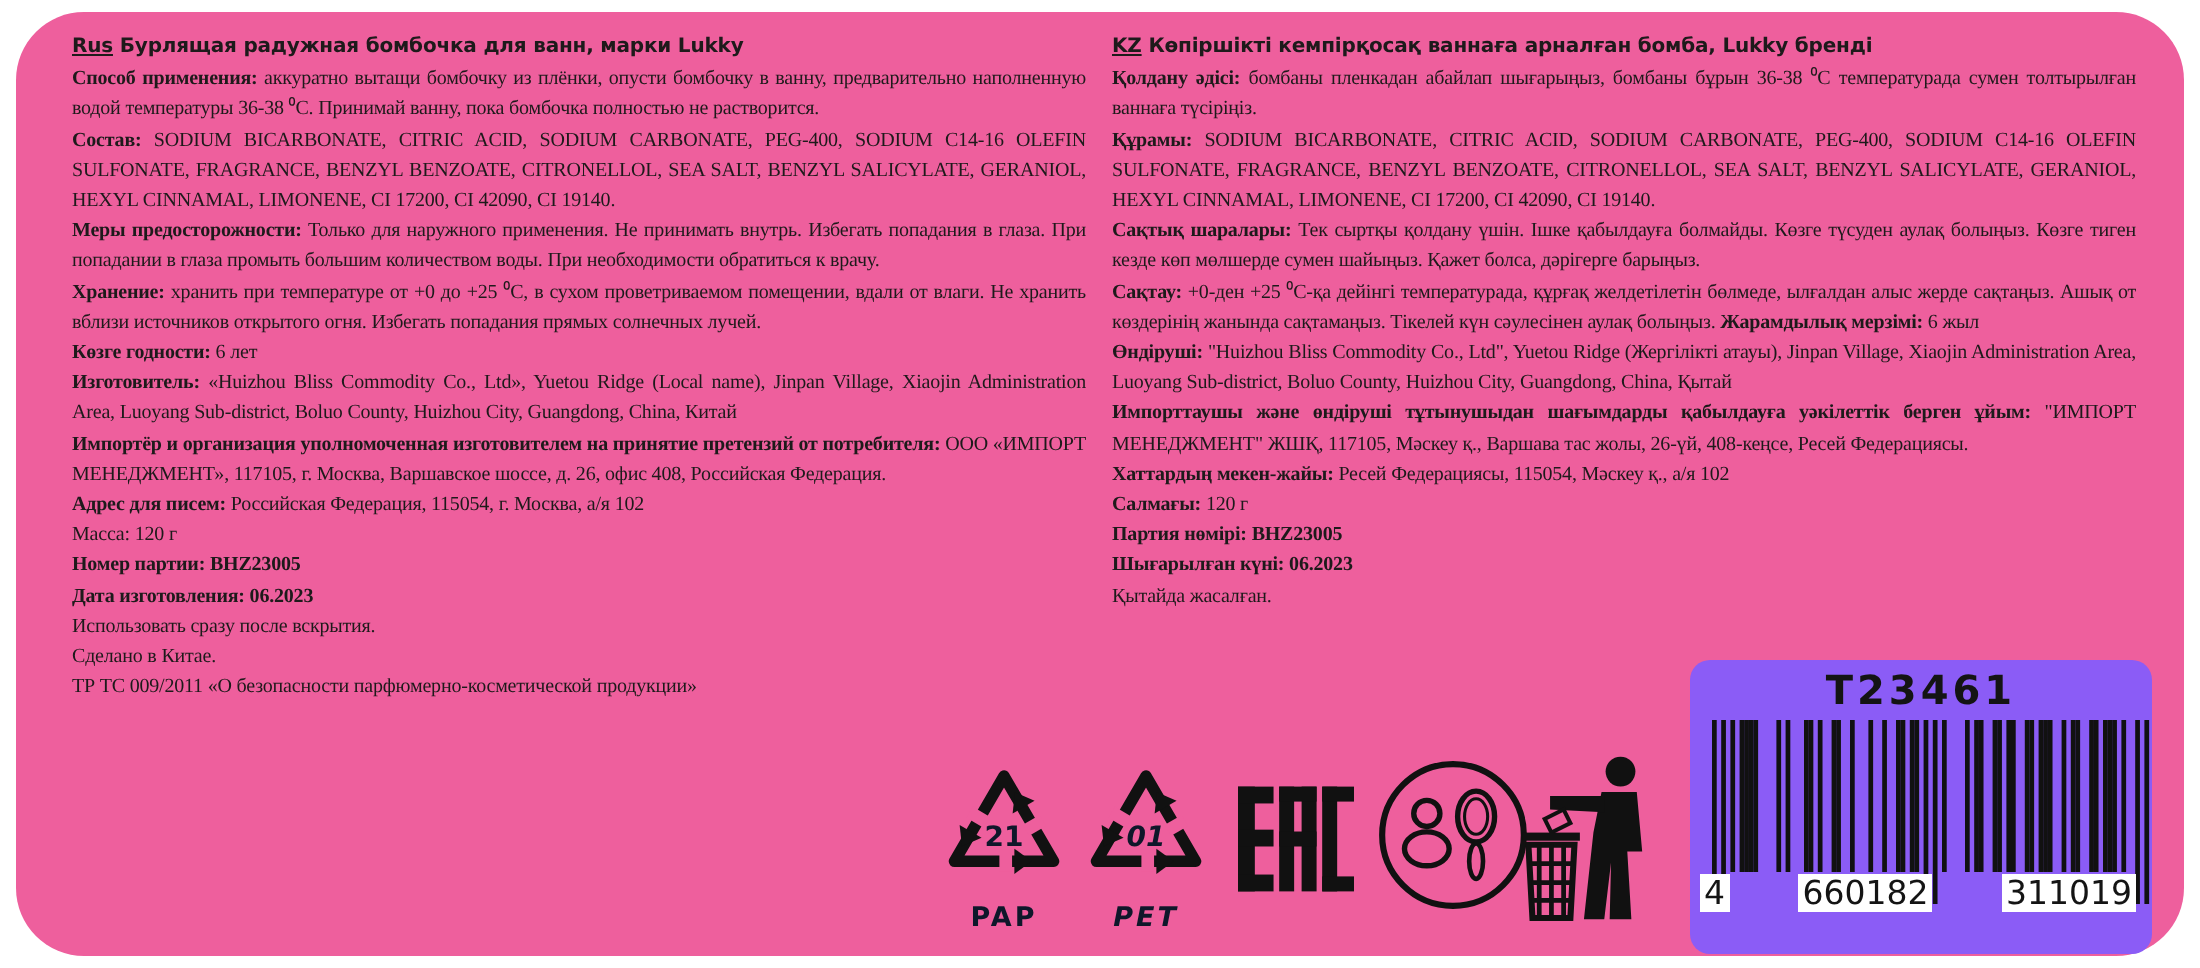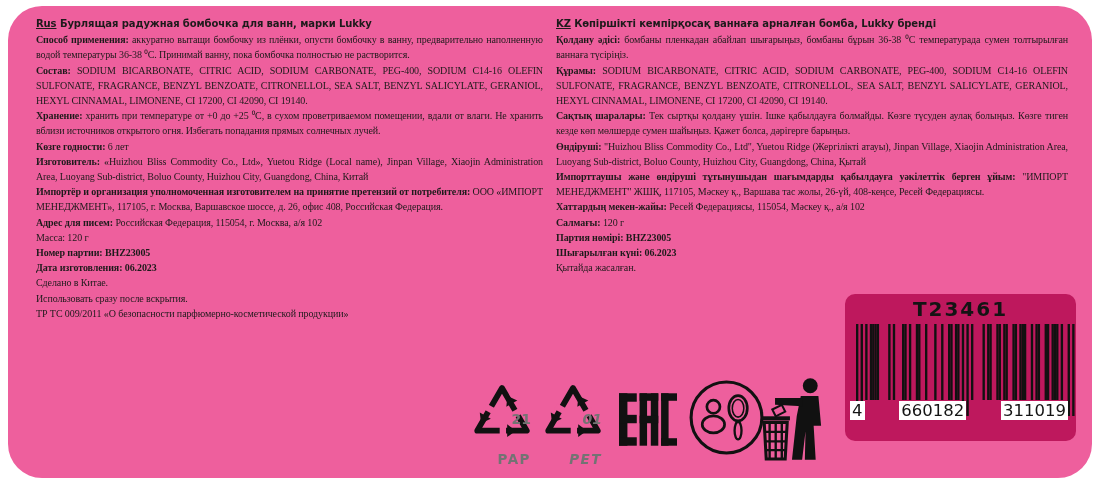--- a/index.html
+++ b/index.html
@@ -20,30 +20,30 @@
     text-align:justify;letter-spacing:-0.1px;color:var(--ink);
   }
   .col-rus{left:36px;width:507px;}
   .col-kz{left:556px;width:512px;}
   .para{margin:0;font-family:Liberation Serif, serif;}
   .para.b{font-weight:bold;}
   .lbl{font-weight:bold;}
   .title{font-weight:bold;margin:0 0 1px 0;text-align:left;}
   .u{text-decoration:underline;}
   
-  .ric{position:absolute;width:58px;text-align:right;color:#737373;}
+  .ric{position:absolute;width:58px;text-align:center;color:#0f172a;}
   .ric svg{display:block;margin:0 auto;}
   .ric-num{position:absolute;top:27px;left:0;right:0;font-weight:bold;font-size:14px;letter-spacing:0;}
   .ric-mat{margin-top:14px;font-weight:bold;font-size:13.5px;letter-spacing:1.5px;}
   .badge{position:absolute;}
   .sr{position:absolute;width:1px;height:1px;overflow:hidden;clip-path:inset(50%);white-space:nowrap;}
   
   .barcode-box{
-    position:absolute;left:845px;top:294px;width:231px;height:147px;
-    background:#be185d;border-radius:10px;
+    position:absolute;left:845px;top:330px;width:231px;height:147px;
+    background:#8b5cf6;border-radius:10px;
   }
   .bc-top{
     position:absolute;top:3px;left:0;right:0;text-align:center;
     font-weight:bold;font-size:20px;letter-spacing:2px;color:#141414;
   }
   .bc-bars{position:absolute;left:11px;top:30px;}
   .bc-digits{
     position:absolute;left:5px;right:8px;top:107px;
     display:flex;justify-content:space-between;
     font-size:16.5px;color:#141414;
@@ -54,40 +54,42 @@
 <body>
 
 <div class="page">
   <div class="panel"></div>
 
   <section class="col col-rus">
     <p class="title"><span class="u">Rus</span> <span>Бурлящая радужная бомбочка для ванн, марки Lukky</span></p>
     <div>
         <p class="para"><span class="lbl">Способ применения: </span>аккуратно вытащи бомбочку из плёнки, опусти бомбочку в ванну, предварительно наполненную водой температуры 36-38 ⁰С. Принимай ванну, пока бомбочка полностью не растворится.</p>
         <p class="para"><span class="lbl">Состав: </span>SODIUM BICARBONATE, CITRIC ACID, SODIUM CARBONATE, PEG-400, SODIUM C14-16 OLEFIN SULFONATE, FRAGRANCE, BENZYL BENZOATE, CITRONELLOL, SEA SALT, BENZYL SALICYLATE, GERANIOL, HEXYL CINNAMAL, LIMONENE, CI 17200, CI 42090, CI 19140.</p>
+        <p class="para"><span class="lbl">Меры предосторожности: </span>Только для наружного применения. Не принимать внутрь. Избегать попадания в глаза. При попадании в глаза промыть большим количеством воды. При необходимости обратиться к врачу.</p>
         <p class="para"><span class="lbl">Хранение: </span>хранить при температуре от +0 до +25 ⁰С, в сухом проветриваемом помещении, вдали от влаги. Не хранить вблизи источников открытого огня. Избегать попадания прямых солнечных лучей.</p>
         <p class="para"><span class="lbl">Көзге годности: </span>6 лет</p>
         <p class="para"><span class="lbl">Изготовитель: </span>«Huizhou Bliss Commodity Co., Ltd», Yuetou Ridge (Local name), Jinpan Village, Xiaojin Administration Area, Luoyang Sub-district, Boluo County, Huizhou City, Guangdong, China, Китай</p>
         <p class="para"><span class="lbl">Импортёр и организация уполномоченная изготовителем на принятие претензий от потребителя: </span>ООО «ИМПОРТ МЕНЕДЖМЕНТ», 117105, г. Москва, Варшавское шоссе, д. 26, офис 408, Российская Федерация.</p>
         <p class="para"><span class="lbl">Адрес для писем: </span>Российская Федерация, 115054, г. Москва, а/я 102</p>
         <p class="para">Масса: 120 г</p>
         <p class="para b">Номер партии: BHZ23005</p>
         <p class="para b">Дата изготовления: 06.2023</p>
+        <p class="para">Использовать сразу после вскрытия.</p>
         <p class="para">Сделано в Китае.</p>
-        <p class="para">Использовать сразу после вскрытия.</p>
         <p class="para">ТР ТС 009/2011 «О безопасности парфюмерно-косметической продукции»</p>
       </div>
   </section>
 
   <section class="col col-kz">
     <p class="title"><span class="u">KZ</span> <span>Көпіршікті кемпірқосақ ваннаға арналған бомба, Lukky бренді</span></p>
     <div>
         <p class="para"><span class="lbl">Қолдану әдісі: </span>бомбаны пленкадан абайлап шығарыңыз, бомбаны бұрын 36-38 ⁰С температурада сумен толтырылған ваннаға түсіріңіз.</p>
         <p class="para"><span class="lbl">Құрамы: </span>SODIUM BICARBONATE, CITRIC ACID, SODIUM CARBONATE, PEG-400, SODIUM C14-16 OLEFIN SULFONATE, FRAGRANCE, BENZYL BENZOATE, CITRONELLOL, SEA SALT, BENZYL SALICYLATE, GERANIOL, HEXYL CINNAMAL, LIMONENE, CI 17200, CI 42090, CI 19140.</p>
         <p class="para"><span class="lbl">Сақтық шаралары: </span>Тек сыртқы қолдану үшін. Ішке қабылдауға болмайды. Көзге түсуден аулақ болыңыз. Көзге тиген кезде көп мөлшерде сумен шайыңыз. Қажет болса, дәрігерге барыңыз.</p>
+        <p class="para"><span class="lbl">Сақтау: </span>+0-ден +25 ⁰С-қа дейінгі температурада, құрғақ желдетілетін бөлмеде, ылғалдан алыс жерде сақтаңыз. Ашық от көздерінің жанында сақтамаңыз. Тікелей күн сәулесінен аулақ болыңыз.<span class="lbl"> Жарамдылық мерзімі: </span>6 жыл</p>
         <p class="para"><span class="lbl">Өндіруші: </span>"Huizhou Bliss Commodity Co., Ltd", Yuetou Ridge (Жергілікті атауы), Jinpan Village, Xiaojin Administration Area, Luoyang Sub-district, Boluo County, Huizhou City, Guangdong, China, Қытай</p>
         <p class="para"><span class="lbl">Импорттаушы және өндіруші тұтынушыдан шағымдарды қабылдауға уәкілеттік берген ұйым: </span>"ИМПОРТ МЕНЕДЖМЕНТ" ЖШҚ, 117105, Мәскеу қ., Варшава тас жолы, 26-үй, 408-кеңсе, Ресей Федерациясы.</p>
         <p class="para"><span class="lbl">Хаттардың мекен-жайы: </span>Ресей Федерациясы, 115054, Мәскеу қ., а/я 102</p>
         <p class="para"><span class="lbl">Салмағы: </span>120 г</p>
         <p class="para b">Партия нөмірі: BHZ23005</p>
         <p class="para b">Шығарылған күні: 06.2023</p>
         <p class="para">Қытайда жасалған.</p>
       </div>
   </section>
 

